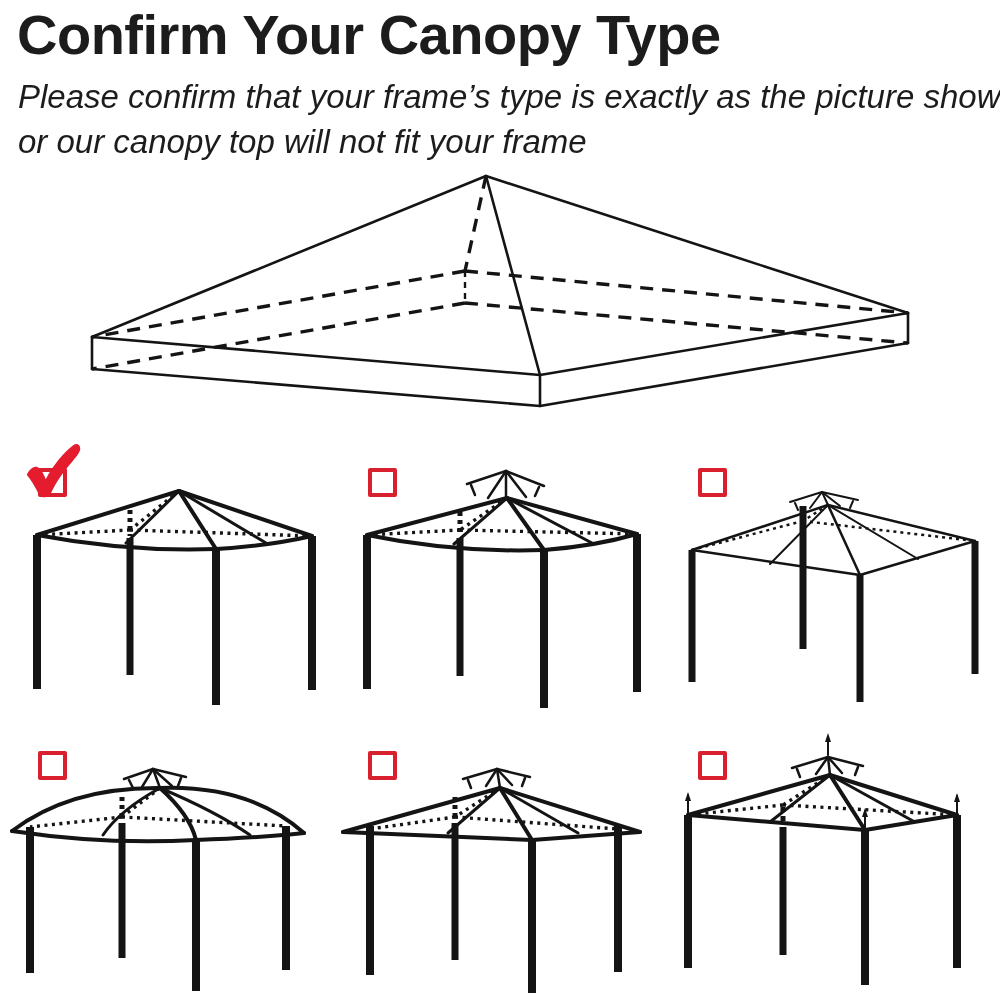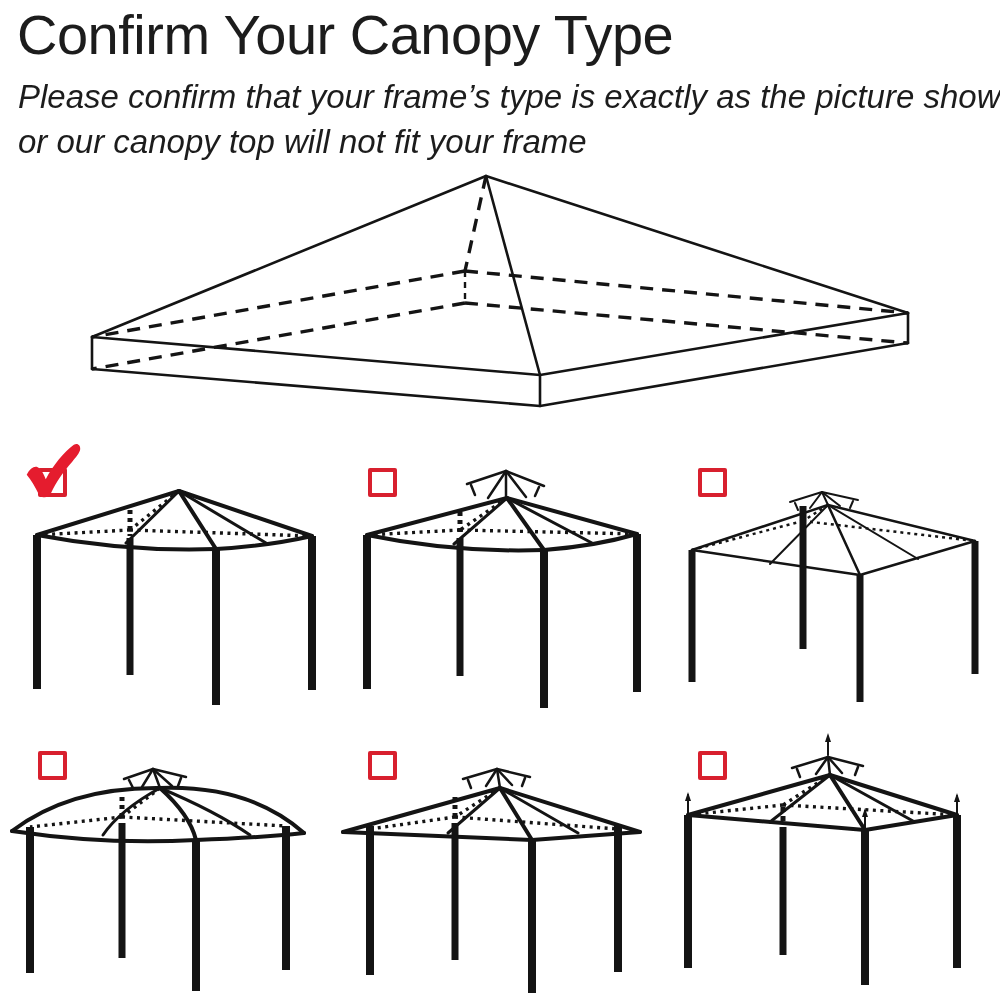--- a/index.html
+++ b/index.html
@@ -11,21 +11,21 @@
   }
   html,body{margin:0;padding:0;}
   body{
     width:1000px;height:1000px;background:var(--bg);
     font-family:"Liberation Sans","DejaVu Sans",sans-serif;
     color:var(--ink);
   }
   .page{position:relative;width:1000px;height:1000px;overflow:hidden;background:var(--bg);}
   .title{
     position:absolute;left:17px;top:2px;margin:0;
-    font-size:56px;font-weight:normal;letter-spacing:-0.5px;color:var(--ink);
+    font-size:56px;font-weight:bold;letter-spacing:-0.5px;color:var(--ink);
     white-space:nowrap;
   }
   .subtitle{
     position:absolute;left:18px;top:74px;
     font-size:33px;font-style:italic;line-height:45px;color:var(--ink);
     white-space:nowrap;
   }
   .main-diagram{position:absolute;left:0;top:158px;width:1000px;height:292px;color:var(--line);}
   .option-cell{position:absolute;width:320px;height:275px;}
   .c1{left:10px;top:442px;}

